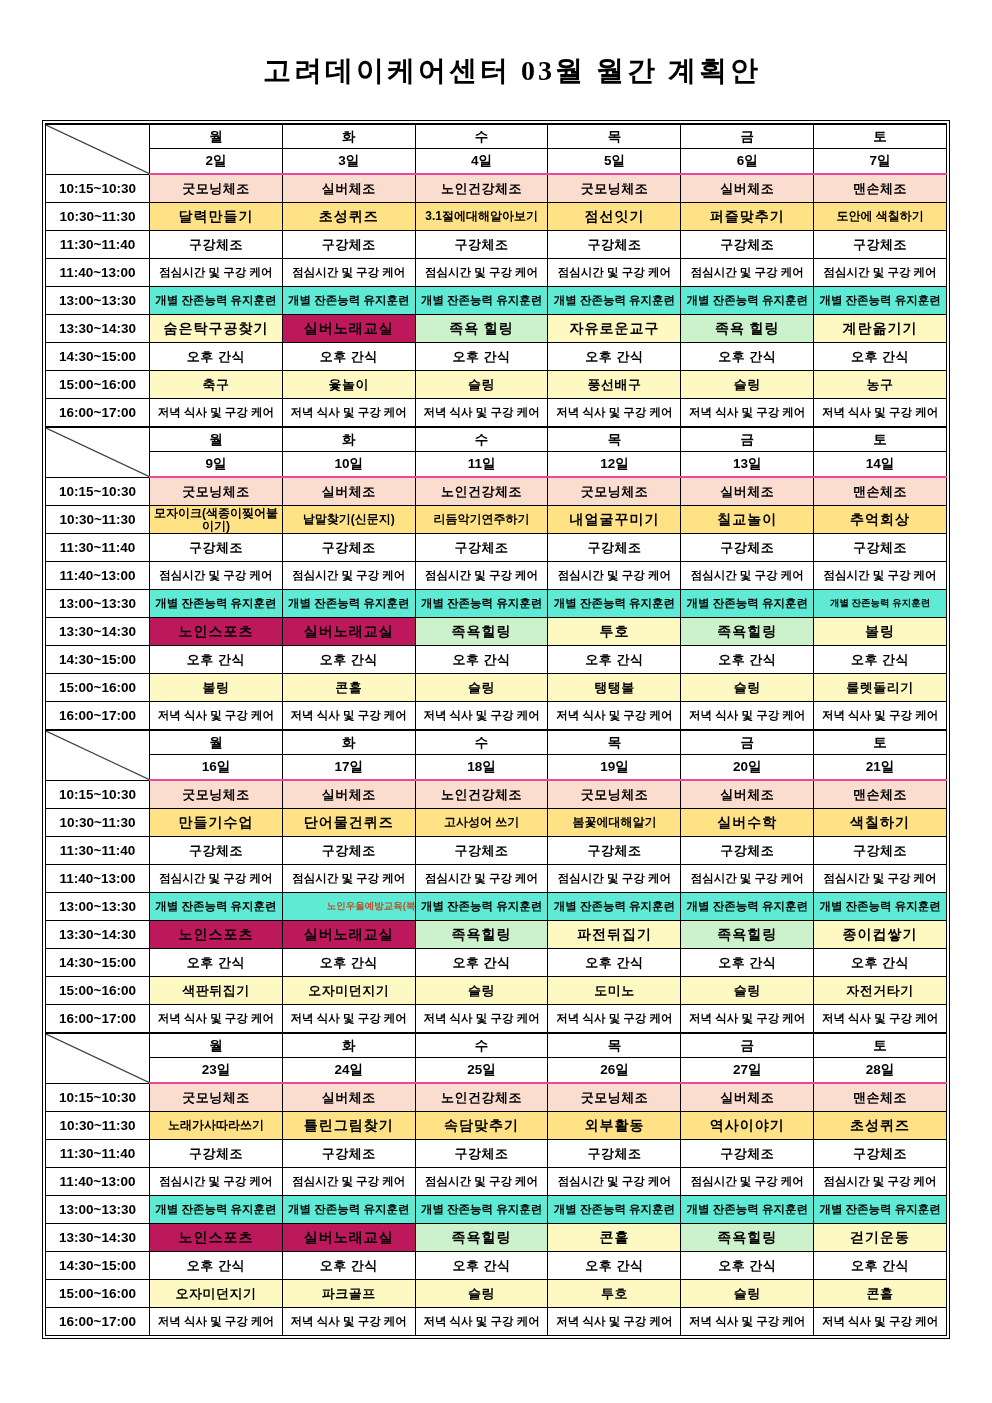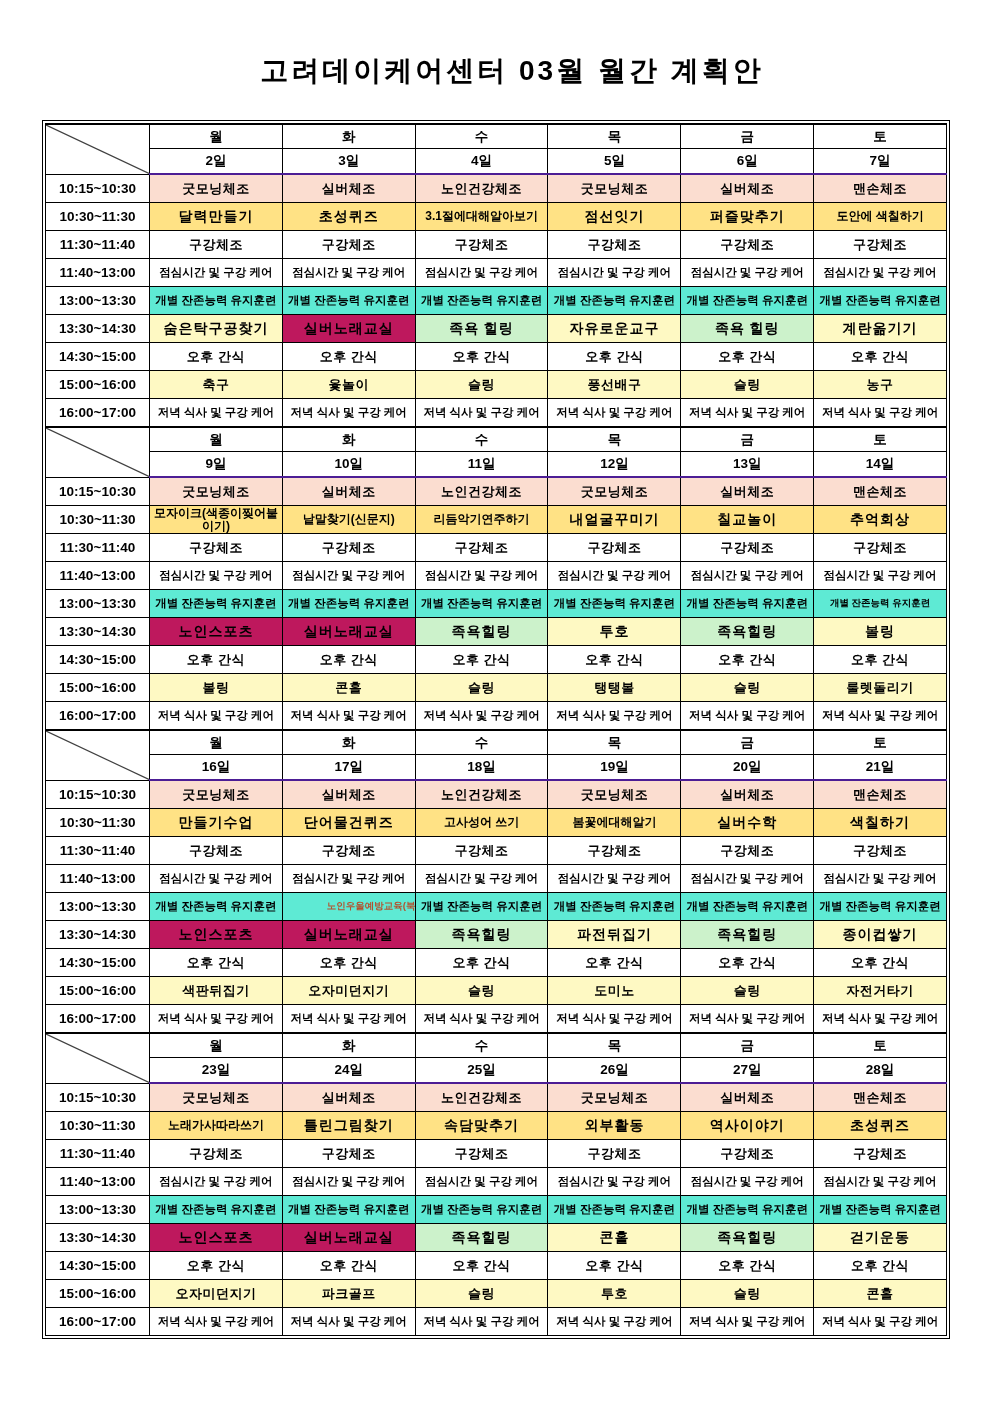--- a/index.html
+++ b/index.html
@@ -1,33 +1,33 @@
 <!DOCTYPE html>
 <html><head>
 <meta charset="utf-8">
 <style>
   html,body{margin:0;padding:0;background:#fff;}
   body{width:992px;height:1403px;font-family:"Liberation Sans","DejaVu Sans",sans-serif;color:#000;}
   h1{
     text-align:center;
-    font-family:Liberation Sans, sans-serif;
+    font-family:Liberation Serif, serif;
     font-size:28px;font-weight:700;letter-spacing:3px;
     margin:52px 0 30px 0;
     padding-left:32px;
   }
   .table-wrap{width:902px;margin:0 auto;border:1px solid #000;padding:2px;background:#fff;}
   table{border-collapse:collapse;width:100%;table-layout:fixed;}
   col.time-col{width:104px;}
   tbody{border-top:2px solid #000;}
   td{
     border:1px solid #000;text-align:center;vertical-align:middle;
     font-weight:700;padding:0 2px;overflow:hidden;white-space:nowrap;
   }
   tr.r-head td{height:23px;font-size:13.5px;}
-  tr.r-date td{height:24px;font-size:13.5px;border-bottom:2px solid #4c1d95;}
+  tr.r-date td{height:24px;font-size:13.5px;border-bottom:2px solid #ec4899;}
   tr.r-data td{height:27px;}
   td.time{font-size:13.5px;letter-spacing:0;}
   .sz-lg td.c{font-size:14px;letter-spacing:1px;}
   .sz-md td.c{font-size:13px;letter-spacing:0.5px;}
   .sz-sm td.c{font-size:11.5px;letter-spacing:0;}
   td.fit{font-size:12px !important;letter-spacing:0 !important;}
   td.wrap{white-space:normal !important;line-height:1.05;}
   td.tiny{font-size:9.5px !important;letter-spacing:0 !important;}
   td.warn{color:#b4512e !important;padding-left:44px;}
   .bg-white{background:#ffffff;}

